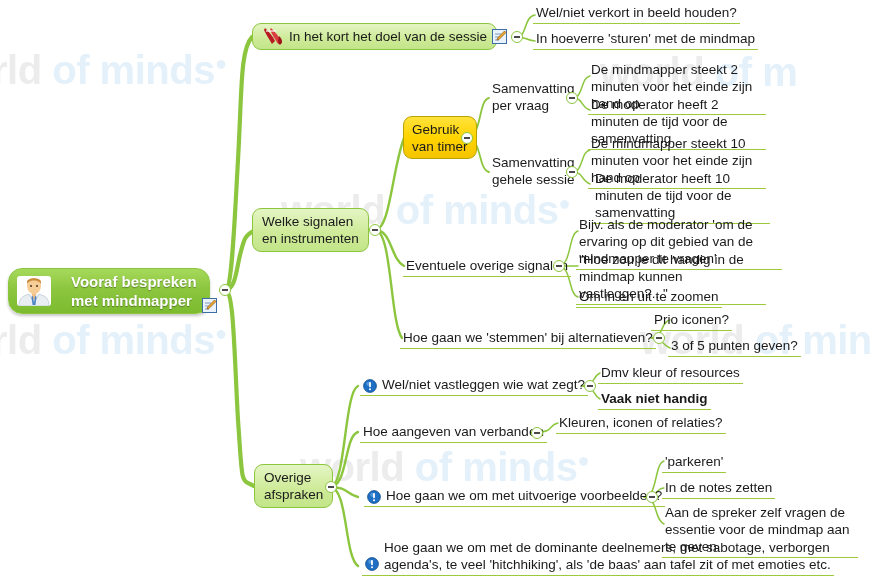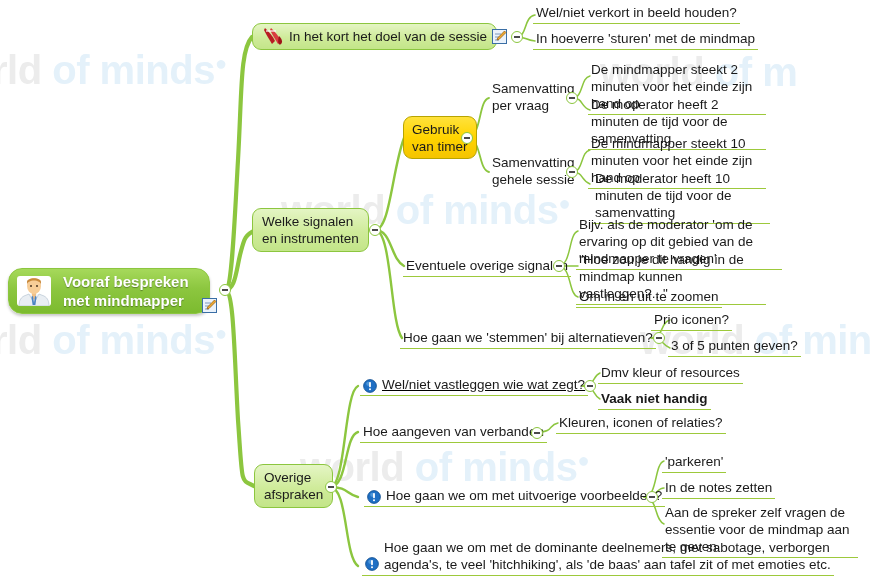--- a/index.html
+++ b/index.html
@@ -54,21 +54,21 @@
   }
   
   .root {
     border-radius: 14px;
     border: 1px solid #8cc63f;
     background: linear-gradient(to bottom, #a6d95b 0%, #8cc63f 45%, #7cbb2f 100%);
     box-shadow: 0 2px 3px rgba(0,0,0,0.22);
     padding: 6px 16px 6px 8px;
     display: flex;
     align-items: center;
-    gap: 12px;
+    gap: 20px;
   }
   .root .node-text {
     color: #ffffff;
     font-size: 15px;
     font-weight: bold;
     line-height: 19px;
     text-shadow: 0 1px 1px rgba(0,0,0,0.35);
   }
   
   .branchbox {
@@ -330,21 +330,21 @@
   </div>
   <div class="node leaf" style="left:668px; top:336px;">
     <span class="node-text">3 of 5 punten geven?</span>
   </div>
 
   <div class="node branchbox" style="left:254px; top:464px; height:44px;">
     <span class="node-text"><span>Overige</span><br><span>afspraken</span></span>
   </div>
   <span class="toggle" style="left:325px; top:481px;"></span>
 
-  <div class="node leaf" style="left:360px; top:375px;text-decoration:underline;">
+  <div class="node leaf" style="left:360px; top:375px;">
     <span class="icon info-icon">
       <svg viewBox="0 0 14 14" width="14" height="14">
         <circle cx="7" cy="7" r="6.4" fill="#1f6fc4" stroke="#0d4a8c" stroke-width="0.8"></circle>
         <circle cx="5.3" cy="4.8" r="2.1" fill="#5fa3e0" opacity="0.75"></circle>
         <rect x="6.1" y="3" width="1.8" height="5.2" rx="0.8" fill="#ffffff"></rect>
         <circle cx="7" cy="10.3" r="1" fill="#ffffff"></circle>
       </svg>
     </span>
     <span class="node-text">Wel/niet vastleggen wie wat zegt?</span>
   </div>

